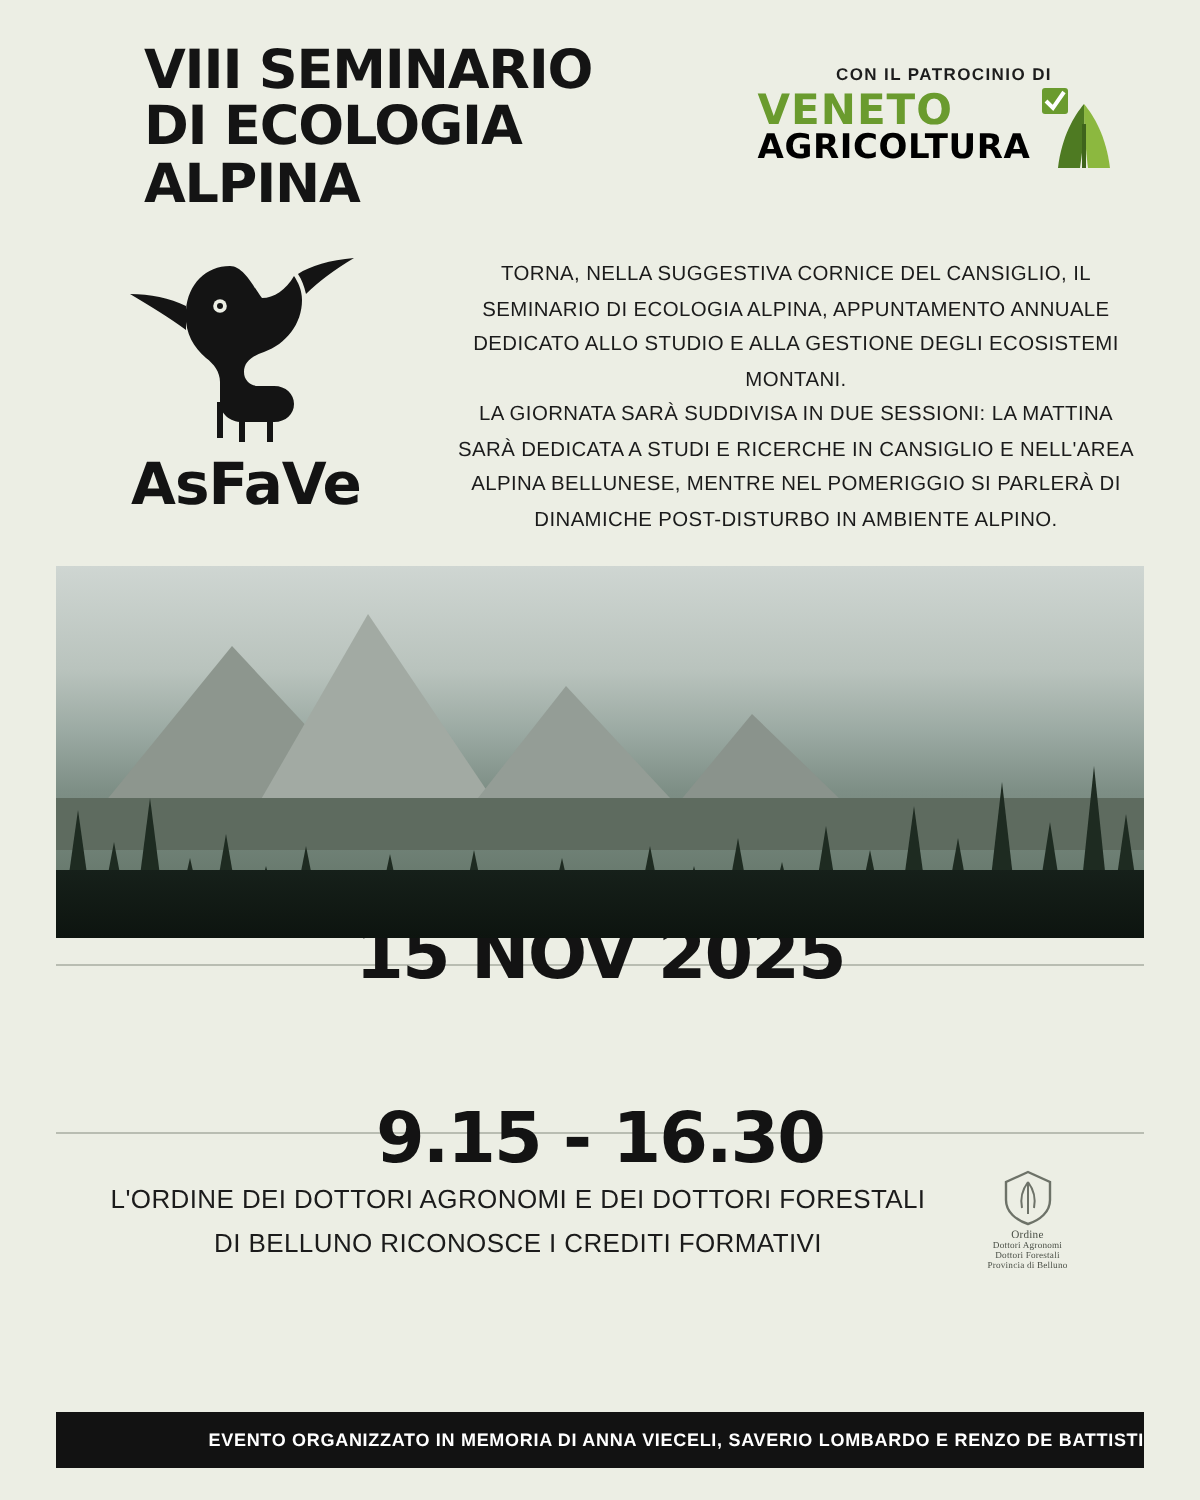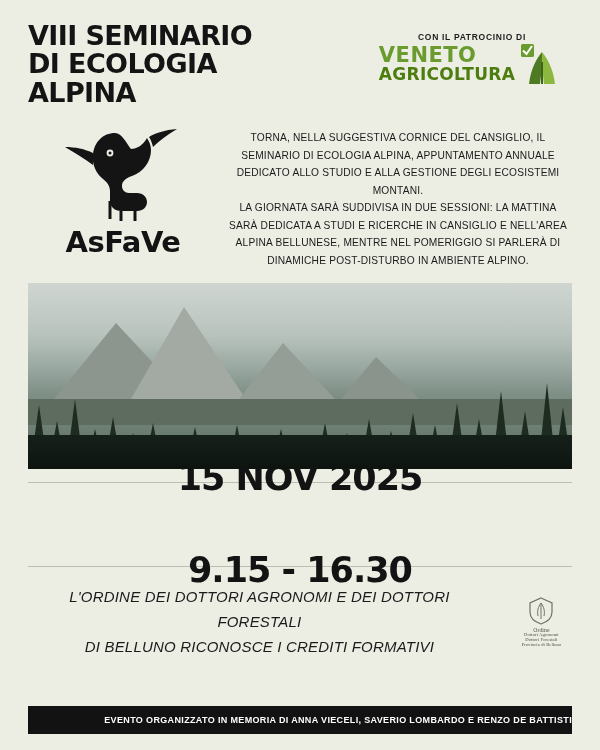--- a/index.html
+++ b/index.html
@@ -17,21 +17,21 @@
   .poster {
     position: relative;
     width: 600px;
     height: 750px;
     background: #eceee4;
   }
 
   
   .header {
     display: flex;
-    justify-content: space-between;
+    justify-content: flex-end;
     align-items: flex-start;
     padding: 22px 28px 0 28px;
   }
   .title-block {
     width: 300px;
   }
   .main-title {
     font-family: "DejaVu Sans", sans-serif;
     font-weight: bold;
     font-size: 27px;
@@ -67,21 +67,21 @@
     font-family: "DejaVu Sans", sans-serif;
     font-size: 21px;
     font-weight: bold;
     color: #6a9b2e;
     letter-spacing: 0.5px;
   }
   .veneto-text .l2 {
     font-family: "DejaVu Sans", sans-serif;
     font-size: 17px;
     font-weight: bold;
-    color: #4d7c0f;
+    color: #000000;
     letter-spacing: 0.3px;
   }
   .veneto-mark {
     position: relative;
     width: 46px;
     height: 44px;
   }
 
   
   .mid {
@@ -209,28 +209,27 @@
 
   
   .credits {
     display: flex;
     align-items: center;
     justify-content: center;
     gap: 20px;
     margin: 18px 28px 0 28px;
   }
   .credits-text {
-    font-size: 15px;
+    font-size: 13px;
     line-height: 1.65;
     color: #1b1b1b;
     text-transform: uppercase;
     letter-spacing: 0.2px;
     text-align: center;
     white-space: pre-line;
-    font-style: italic;
   }
   .ordine-logo {
     width: 62px;
     text-align: center;
     color: #4a4f46;
     line-height: 1.08;
   }
   .ordine-crest {
     width: 26px; height: 28px;
     margin: 0 auto 2px auto;

